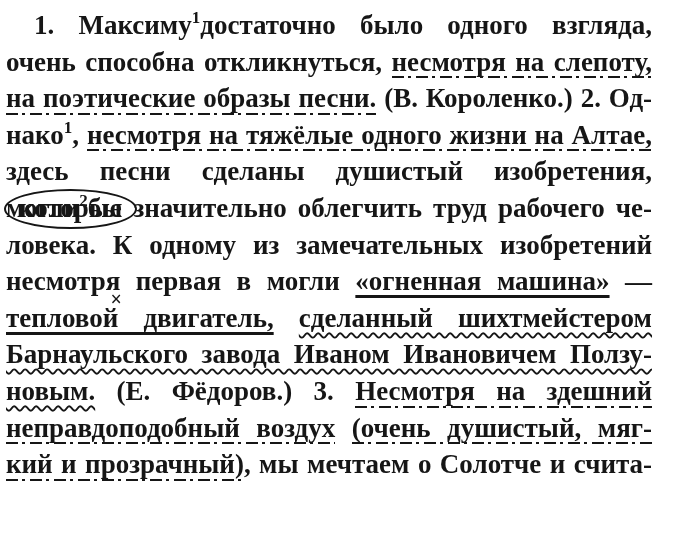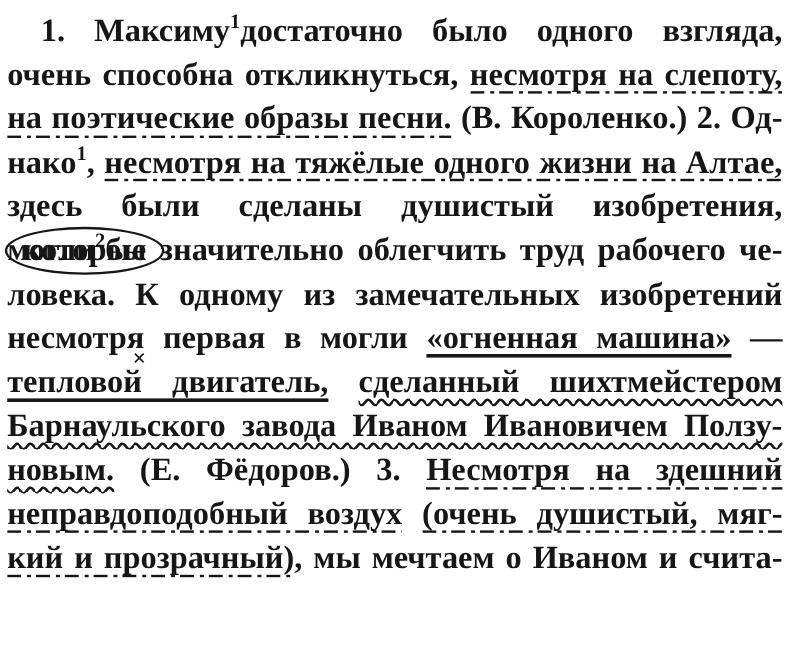--- a/index.html
+++ b/index.html
@@ -98,22 +98,22 @@
   }
 </style>
 </head>
 <body>
 
 <div class="page">
     <div class="line indent"><span class="w">1.</span> <span class="w">Максиму</span><span class="sup">1</span><span class="w">достаточно</span> <span class="w">было</span> <span class="w">одного</span> <span class="w">взгляда,</span></div>
     <div class="line"><span class="w">очень</span> <span class="w">способна</span> <span class="w">откликнуться,</span> <span class="u-dd">несмотря на слепоту,</span></div>
     <div class="line"><span class="u-dd">на поэтические образы песни.</span> <span class="w">(В.</span> <span class="w">Короленко.)</span> <span class="w">2.</span> <span class="w">Од-</span></div>
     <div class="line"><span class="w">нако</span><span class="sup">1</span><span class="w">,</span> <span class="u-dd">несмотря на тяжёлые одного жизни на Алтае,</span></div>
-    <div class="line"><span class="w">здесь</span> <span class="w">были</span> <span class="w">сделаны</span> <span class="w">душистый</span> <span class="w">изобретения,</span> <span class="circ">которые</span></div>
+    <div class="line"><span class="w">здесь</span> <span class="w">песни</span> <span class="w">сделаны</span> <span class="w">душистый</span> <span class="w">изобретения,</span> <span class="circ">которые</span></div>
     <div class="line"><span class="w">могли</span><span class="sup">2</span><span class="w">бы</span> <span class="w">значительно</span> <span class="w">облегчить</span> <span class="w">труд</span> <span class="w">рабочего</span> <span class="w">че-</span></div>
     <div class="line"><span class="w">ловека.</span> <span class="w">К</span> <span class="w">одному</span> <span class="w">из</span> <span class="w">замечательных</span> <span class="w">изобретений</span></div>
     <div class="line"><span class="w">несмотря</span> <span class="w">первая</span> <span class="w">в</span> <span class="w">могли</span> <span class="u-sl">«огненная машина»</span> <span class="w">—</span></div>
     <div class="line"><span class="u-sl">тепловой двигатель,<i class="xmark">×</i></span> <span class="u-wv">сделанный шихтмейстером</span></div>
     <div class="line"><span class="u-wv">Барнаульского завода Иваном Ивановичем Ползу-</span></div>
     <div class="line"><span class="u-wv">новым.</span> <span class="w">(Е.</span> <span class="w">Фёдоров.)</span> <span class="w">3.</span> <span class="u-dd">Несмотря на здешний</span></div>
     <div class="line"><span class="u-dd">неправдоподобный воздух</span> <span class="u-dd">(очень душистый, мяг-</span></div>
-    <div class="line"><span class="u-dd">кий и прозрачный)</span><span class="w">,</span> <span class="w">мы</span> <span class="w">мечтаем</span> <span class="w">о</span> <span class="w">Иваном</span> <span class="w">и</span> <span class="w">счита-</span></div>
+    <div class="line"><span class="u-dd">кий и прозрачный)</span><span class="w">,</span> <span class="w">мы</span> <span class="w">мечтаем</span> <span class="w">о</span> <span class="w">Солотче</span> <span class="w">и</span> <span class="w">счита-</span></div>
   </div>
 
 </body></html>

